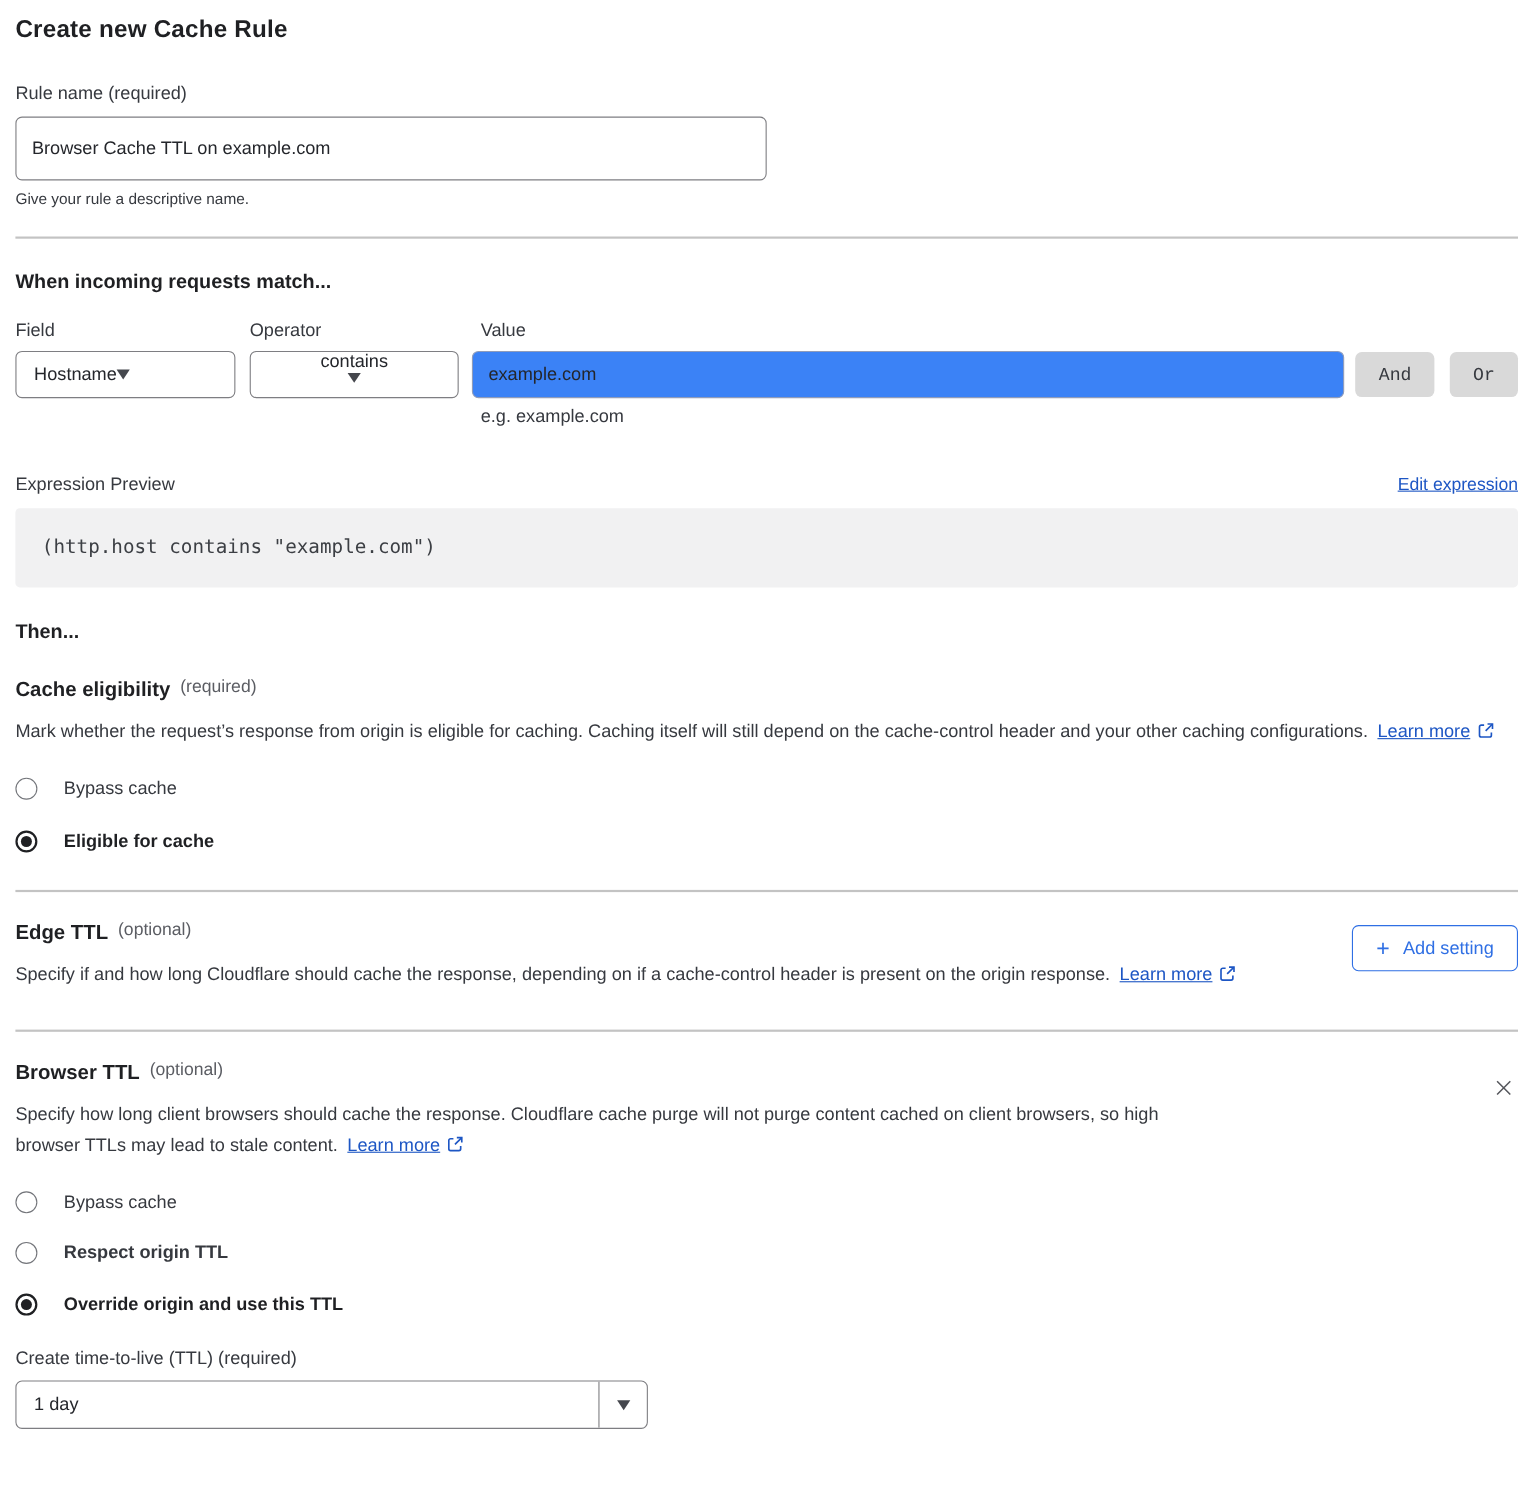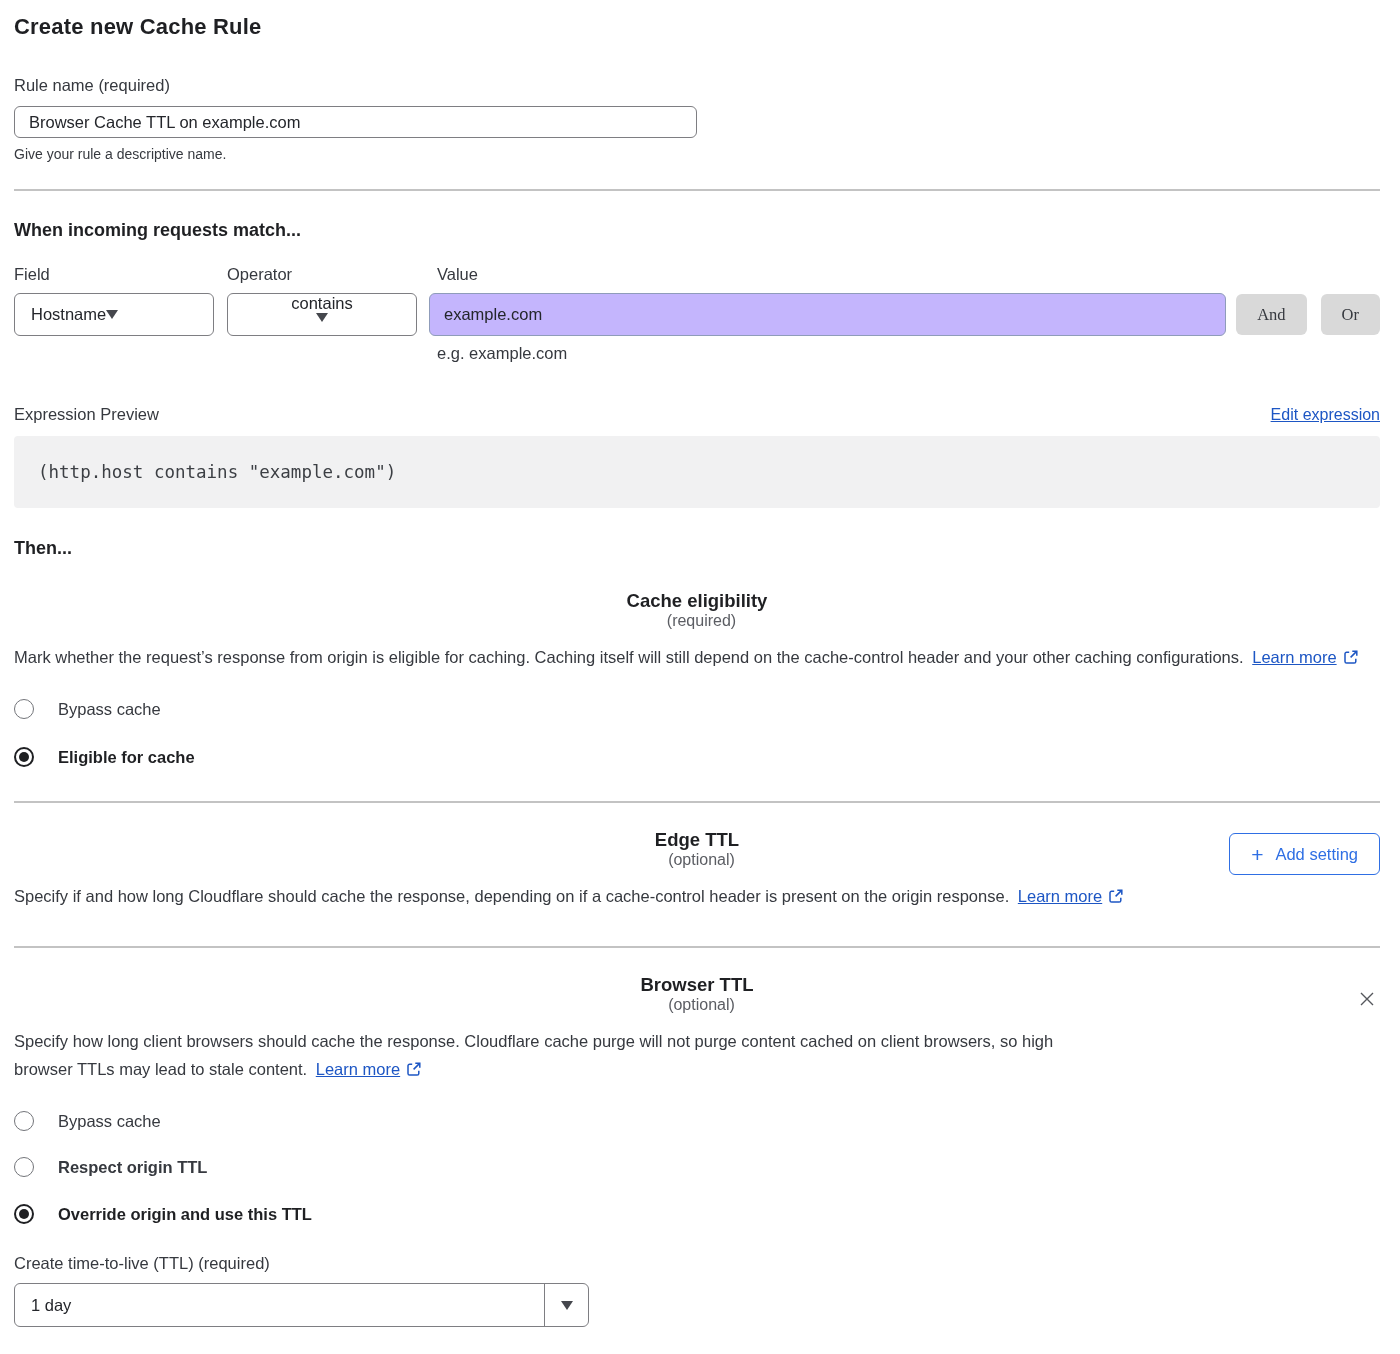--- a/index.html
+++ b/index.html
@@ -14,21 +14,21 @@
   .page-title {
     font-size:22px; font-weight:700; color:#1f2023; margin:0;
     letter-spacing:.2px;
   }
 
   .field-label { font-size:16.5px; color:#36393f; }
   .mt { display:block; }
 
   .rule-name-label { margin-top:36px; }
   .text-input {
-    margin-top:11px; width:683px; height:32px;
+    margin-top:11px; width:683px; height:58px;
     border:1px solid #7e7e82; border-radius:6px;
     font-family:"Liberation Sans",sans-serif; font-size:16.5px; color:#24262b;
     padding:0 14px; background:#fff; display:block;
   }
   .help-text { margin-top:8px; font-size:14px; color:#36393f; }
 
   .divider { border:none; border-top:2px solid #c3c3c3; margin:27px 0 0 0; }
 
   .section-heading {
     margin-top:29px; font-size:18px; font-weight:700; color:#1f2023;
@@ -47,46 +47,46 @@
   }
   .field-select { width:200px; margin-right:13px; }
   .operator-select { width:190px; margin-right:12px;flex-direction:column; }
   .caret-down {
     width:0; height:0;
     border-left:6.5px solid transparent; border-right:6.5px solid transparent;
     border-top:9px solid #45474d;
   }
   .value-input {
     flex:1; margin-right:10px; height:43px;
-    background:#c4b5fd; border:1px solid #8f9cba; border-radius:6px;
+    background:#3b82f6; border:1px solid #8f9cba; border-radius:6px;
     font-family:"Liberation Sans",sans-serif; font-size:16.5px; color:#24262b;
     padding:0 14px;
   }
   .gray-btn {
     height:41px; align-self:center; padding:0 21px;
     background:#d9d9d9; border:none; border-radius:6px;
-    font-family:Liberation Serif, serif; font-size:16.5px; color:#36393f;
+    font-family:Liberation Mono, monospace; font-size:16.5px; color:#36393f;
     cursor:pointer;
   }
   .and-btn { margin-right:14px; }
 
   .value-help { margin-top:8px; margin-left:423px; font-size:16.5px; color:#36393f; }
 
   .expr-row { display:flex; justify-content:space-between; align-items:flex-end; margin-top:42px; }
   a.link { color:#1d56c4; cursor:pointer; text-decoration:none; }
   a.link .link-text { text-decoration:underline; }
   .expr-code {
     margin-top:12px; height:72px; background:#f1f1f2; border-radius:4px;
     display:flex; align-items:center; padding:0 24px;
     font-family:"DejaVu Sans Mono", monospace; font-size:17.5px; color:#3c3f44;
   }
 
   .then-heading { margin-top:30px; font-size:18px; font-weight:700; color:#1f2023; }
 
-  .setting-title-row { margin-top:31px; display:flex; align-items:center;flex-direction:column; }
+  .setting-title-row { margin-top:31px; display:flex; align-items:flex-start; }
   .setting-title { font-size:18.5px; font-weight:700; color:#1f2023; }
   .setting-qualifier { font-size:16px; color:#5b5d63; margin-left:9px; }
 
   .setting-desc {
     margin:13px 0 0 0; font-size:16.5px; color:#36393f; line-height:28px;
   }
   .learn-more { margin-left:4px; white-space:nowrap; }
   .ext-icon { display:inline-block; vertical-align:-2px; margin-left:6px; }
 
   .radio-row { display:flex; align-items:center; margin-top:26px; cursor:pointer; }

